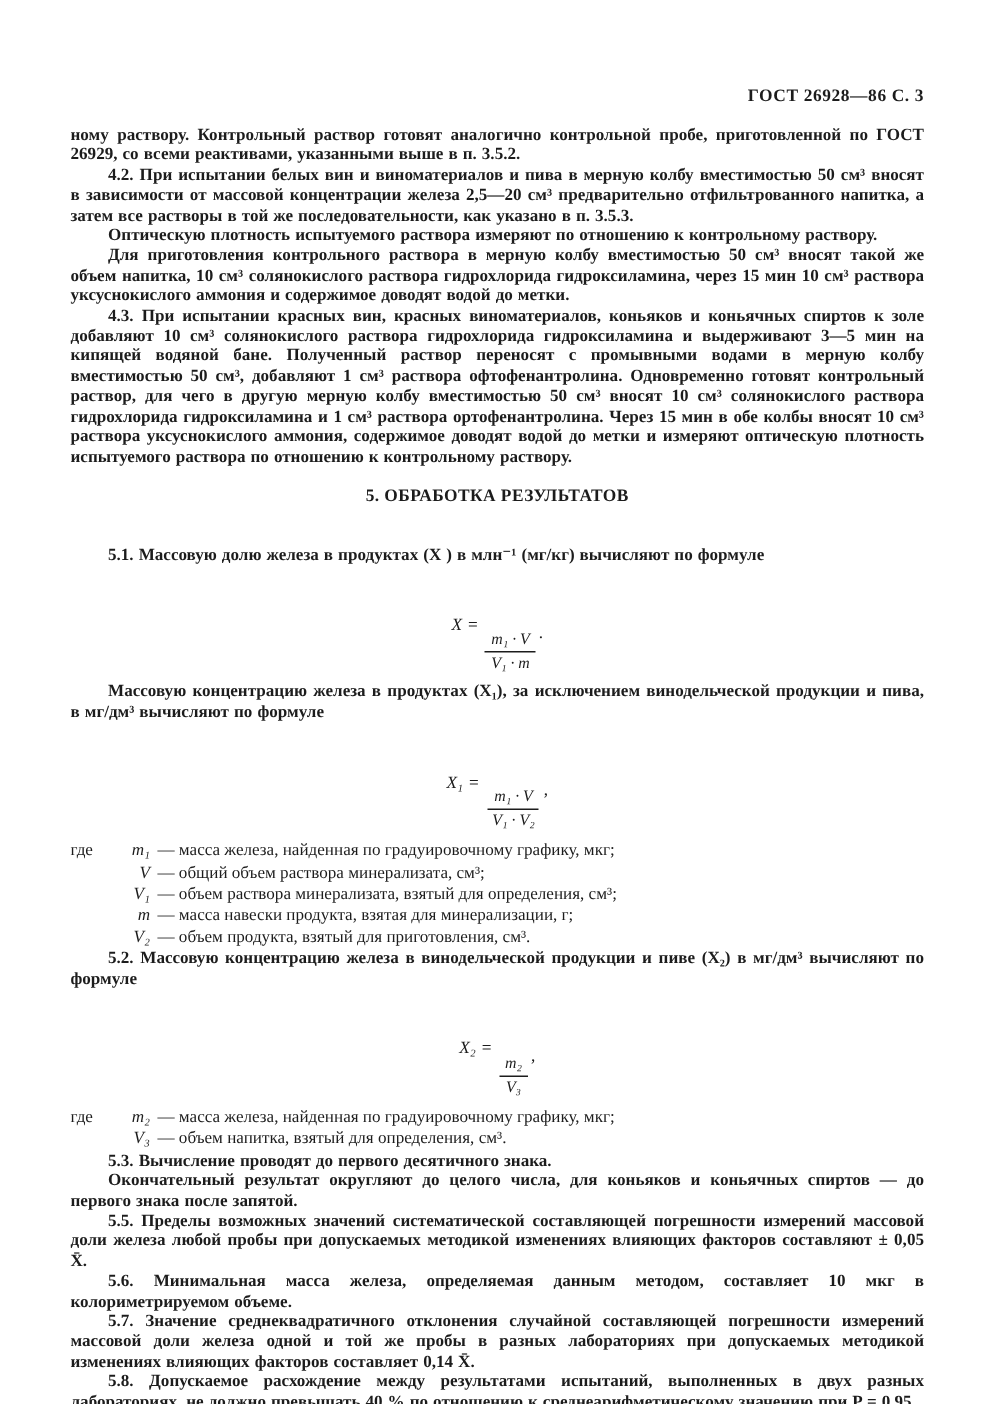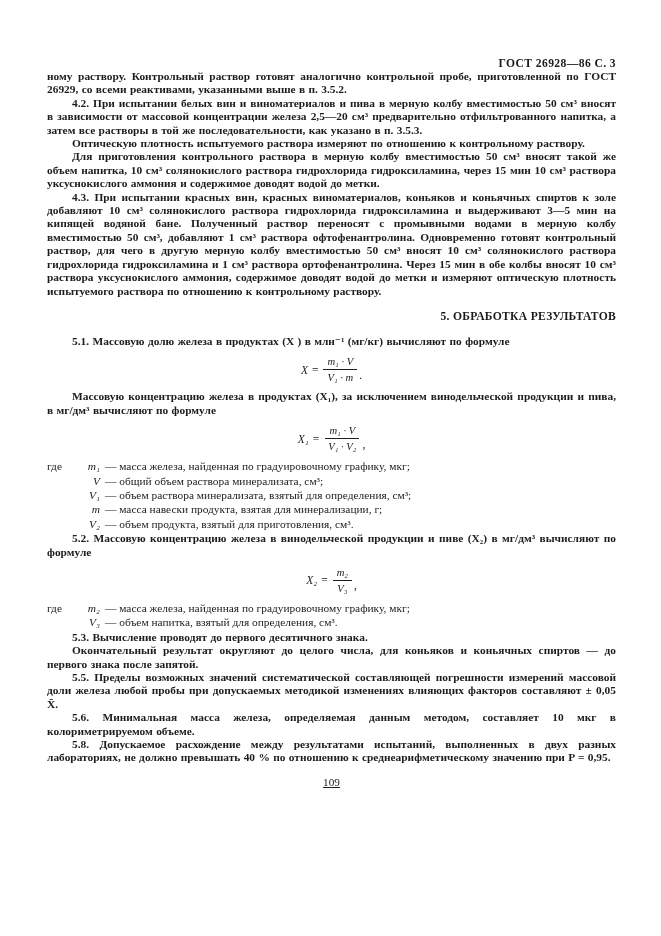--- a/index.html
+++ b/index.html
@@ -15,58 +15,59 @@
   .content {
     padding: 57px 45px 0 47px;
     box-sizing: border-box;
   }
   .running-header {
     font-weight: bold;
     font-size: 11.6px;
     line-height: 13px;
     text-align: right;
     letter-spacing: 0.4px;
+    margin-bottom: 14px;
   }
   .para {
     margin: 0;
     font-size: 11.4px;
     line-height: 13.4px;
     text-align: justify;
     text-indent: 25px;
     word-spacing: 0.5px;
     font-weight: bold;
   }
   .para.noindent { text-indent: 0; }
   .section-heading {
     font-weight: bold;
     font-size: 11.6px;
     line-height: 13px;
-    text-align: right;
+    text-align: center;
     letter-spacing: 0.3px;
-    margin: 12px 0 12px 0;
+    margin: 12px 0 27px 0;
     font-family: Liberation Serif, serif;
   }
   .formula {
     display: flex;
     justify-content: center;
     align-items: center;
     font-style: italic;
     font-size: 11.5px;
     margin: 7px 0 6px 0;
   }
   .formula .lhs { margin-right: 4px; }
   .formula .eq { font-style: normal; margin-right: 5px; }
   .frac {
     display: inline-flex;
     flex-direction: column;
     align-items: center;
     font-size: 10.6px;
     line-height: 13px;
   }
-  .frac .num { padding: 0 4px 1px 4px; border-bottom: 1px solid #1c1c1c; }
+  .frac .num { padding: 0 4px 1px 4px; border-bottom: 1px solid #1c1c1c; margin-top: 36px; }
   .frac .den { padding: 1px 4px 0 4px; }
   .formula .tail { font-style: normal; align-self: center; transform: translateY(5px); margin-left: 2px; }
   .defs { margin: 1px 0 1px 0; }
   .def-line {
     display: flex;
     font-size: 11.4px;
     line-height: 14.4px;
     justify-content: flex-end;
   }
   .def-prefix { flex: none; width: 25px; }
@@ -169,18 +170,19 @@
         <span class="def-prefix"></span>
         <span class="def-term">V₃</span>
         <span class="def-desc">— объем напитка, взятый для определения, см³.</span>
       </div>
     </div>
 
     <p class="para">5.3. Вычисление проводят до первого десятичного знака.</p>
     <p class="para">Окончательный результат округляют до целого числа, для коньяков и коньячных спиртов — до первого знака после запятой.</p>
     <p class="para">5.5. Пределы возможных значений систематической составляющей погрешности измерений массовой доли железа любой пробы при допускаемых методикой изменениях влияющих факторов составляют ± 0,05 X̄.</p>
     <p class="para">5.6. Минимальная масса железа, определяемая данным методом, составляет 10 мкг в колориметрируемом объеме.</p>
+    <p class="para">5.7. Значение среднеквадратичного отклонения случайной составляющей погрешности измерений массовой доли железа одной и той же пробы в разных лабораториях при допускаемых методикой изменениях влияющих факторов составляет 0,14 X̄.</p>
     <p class="para">5.8. Допускаемое расхождение между результатами испытаний, выполненных в двух разных лабораториях, не должно превышать 40 % по отношению к среднеарифметическому значению при  P = 0,95.</p>
 
     <div class="page-number">109</div>
 
   </div>
 </div>
 
 </body></html>

